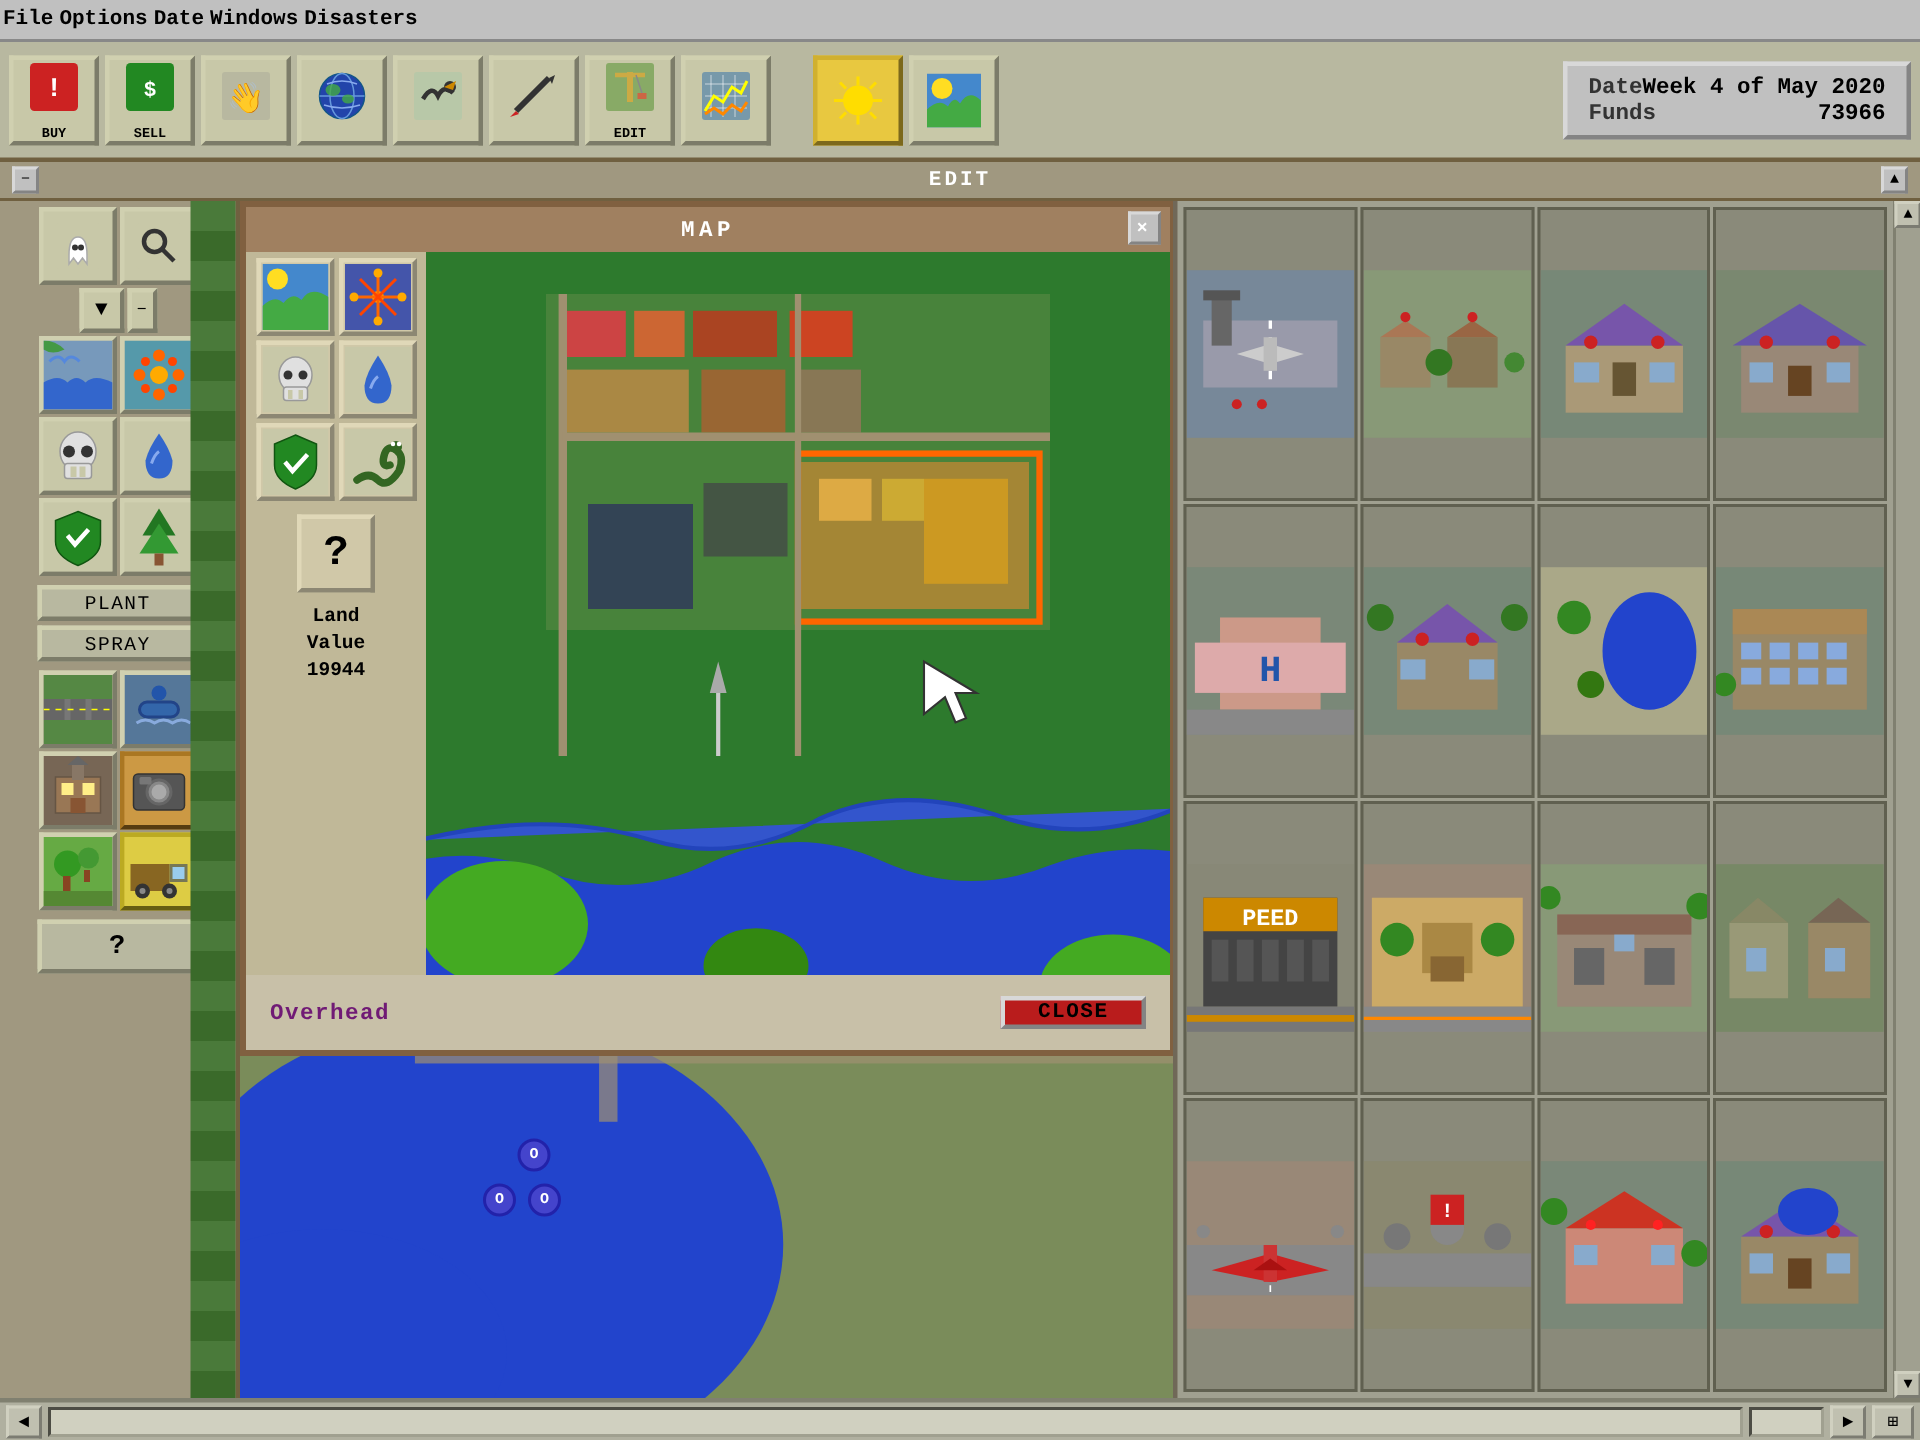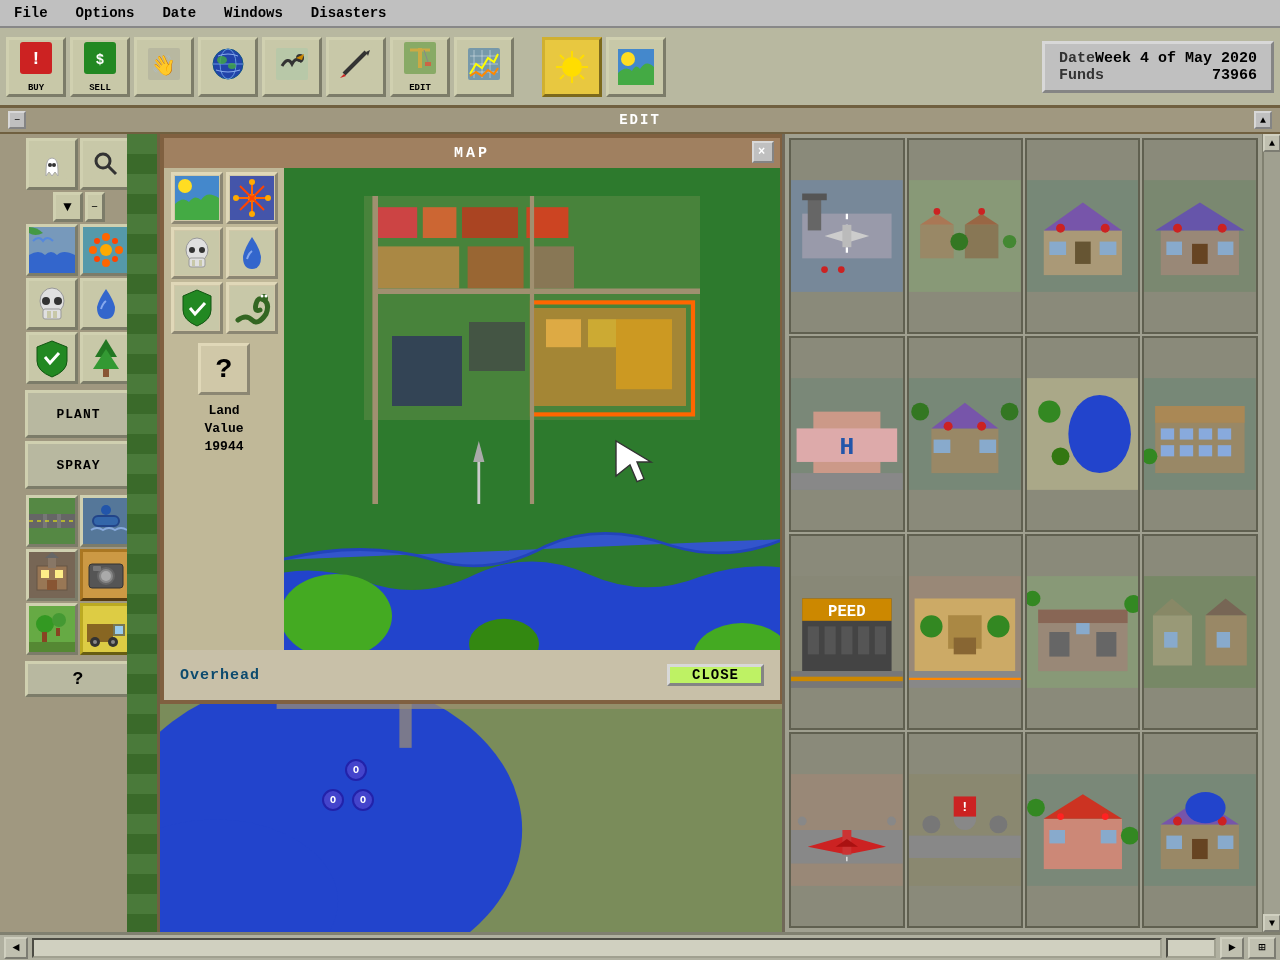--- a/index.html
+++ b/index.html
@@ -17,21 +17,21 @@
       width: 100%;
       height: 28px;
       background: #c0c0c0;
       display: flex;
       align-items: center;
       border-bottom: 2px solid #888;
       font-weight: bold;
       font-size: 14px;
     }
     .menu-item {
-      padding: 2px 14px;
+      padding: 2px 2px;
       cursor: pointer;
     }
 
     
     #toolbar {
       width: 100%;
       height: 80px;
       background: #b8b8a0;
       display: flex;
       align-items: center;
@@ -152,23 +152,23 @@
       border: 3px outset #d0d0b0;
       display: flex;
       align-items: center;
       justify-content: center;
       cursor: pointer;
       font-size: 20px;
       position: relative;
     }
     .sidebar-btn.wide {
       width: 108px;
-      height: 48px;
+      height: 24px;
       font-size: 13px;
-      font-weight: bold;
+      font-weight: normal;
       letter-spacing: 1px;
       border: 3px outset #d0d0b0;
       background: #b8b8a0;
     }
 
     
     #tree-column {
       width: 30px;
       background: repeating-linear-gradient(
         180deg,
@@ -288,26 +288,26 @@
       height: 50px;
       background: #c8c0a8;
       display: flex;
       align-items: center;
       justify-content: space-between;
       padding: 0 16px;
     }
     #overhead-label {
       font-weight: bold;
       font-size: 15px;
-      color: #0c4a6e;
+      color: #701a75;
       letter-spacing: 1px;
     }
     #close-btn {
       padding: 0 22px;
-      background: #bef264;
+      background: #b91c1c;
       border: 3px outset #d8d8d8;
       font-weight: bold;
       font-size: 14px;
       letter-spacing: 1px;
       cursor: pointer;
       margin-left: 13px;
     }
 
     
     #right-panel {

